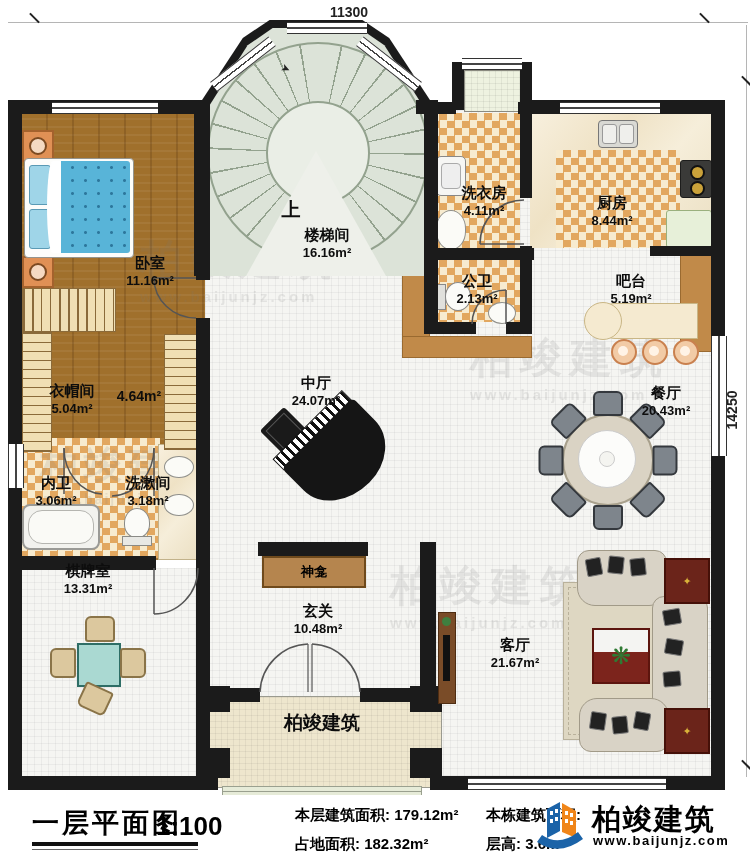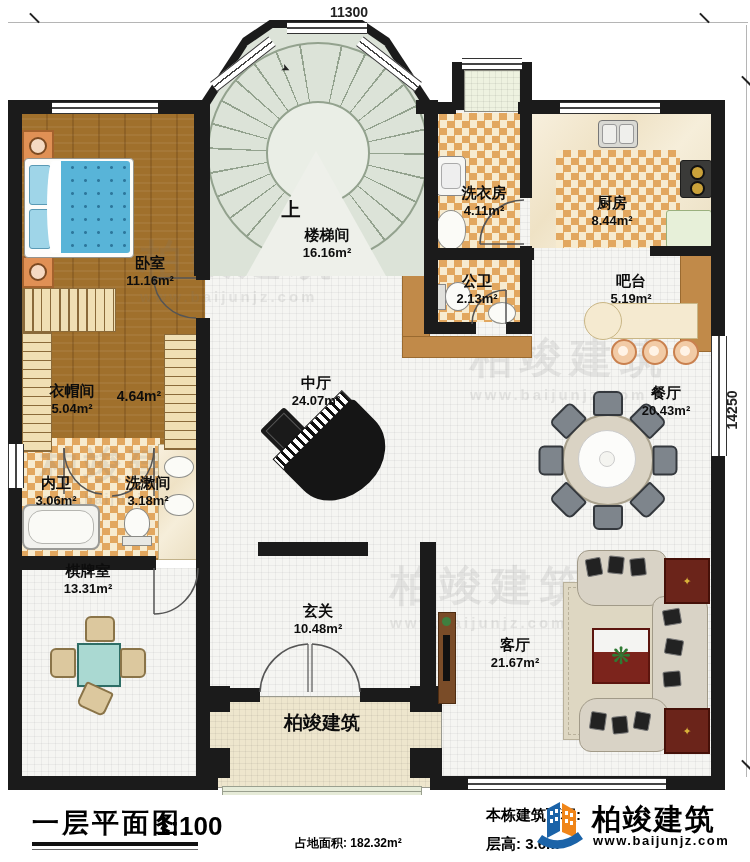--- a/index.html
+++ b/index.html
@@ -206,20 +206,23 @@
       <div style="position:absolute;left:4px;top:22px;width:7px;height:46px;background:#111"></div>
       <div style="position:absolute;left:3px;top:4px;width:9px;height:9px;border-radius:50%;background:#3f7f3f"></div>
     </div>
 
   <div class="abs" style="left:77px;top:643px;width:40px;height:40px;background:#aad9d2;border:2px solid #2e6e66;z-index:9"></div>
   <div class="gchair" style="left:85px;top:616px;transform:rotate(0deg)"></div>
   <div class="gchair" style="left:48px;top:650px;transform:rotate(270deg)"></div>
   <div class="gchair" style="left:118px;top:650px;transform:rotate(90deg)"></div>
   <div class="gchair" style="left:80px;top:686px;transform:rotate(205deg)"></div>
 
+  <div class="abs" style="left:262px;top:556px;width:100px;height:28px;background:#b5854e;border:2px solid #6f4a1c;z-index:9;display:flex;align-items:center;justify-content:center">
+      <span class="tb" style="position:static;font-size:13px">神龛</span>
+    </div>
 
   <div class="abs" style="left:266px;top:416px;width:40px;height:34px;background:#1a1a1a;border-radius:3px;transform:rotate(45deg);z-index:9">
       <div style="position:absolute;left:4px;top:4px;right:4px;bottom:4px;border:1px solid #555"></div>
     </div>
   <div class="abs" style="left:295px;top:405px;width:88px;height:100px;transform:rotate(45deg);z-index:9">
     <div style="position:absolute;left:0;top:2px;width:14px;height:96px;border:1px solid #111;background:repeating-linear-gradient(to bottom,#111 0 3px,#fff 3px 7px)"></div>
     <div style="position:absolute;left:13px;top:0;width:72px;height:100px;background:#151515;border-radius:6px 70% 70% 6px / 6px 60% 65% 6px"></div>
   </div>
 
   <svg class="doorsvg" style="left:152px;top:276px" width="46" height="44">
@@ -297,21 +300,22 @@
   <div class="dimline" style="left:746px;top:25px;width:1px;height:752px"></div>
   <div class="tick" style="left:740px;top:80px"></div>
   <div class="tick" style="left:740px;top:764px"></div>
   <div class="dimtxt" style="left:702px;top:402px;width:60px;text-align:center;transform:rotate(-90deg)">14250</div>
 
   <div class="abs" style="left:0;top:795px;width:750px;height:67px;background:#fff;z-index:40">
     <div class="tb" style="left:32px;top:10px;font-size:27px;letter-spacing:3px">一层平面图</div>
     <div class="tb" style="left:156px;top:16px;font-size:26px">1:100</div>
     <div class="abs" style="left:32px;top:47px;width:166px;height:4px;background:#111"></div>
     <div class="abs" style="left:32px;top:54px;width:166px;height:1px;background:#666"></div>
-    <div class="tb" style="left:295px;top:40px;font-size:12px">占地面积: 182.32m²</div>
+    <div class="tb" style="left:295px;top:11px;font-size:15px">本层建筑面积: 179.12m²</div>
+    <div class="tb" style="left:295px;top:40px;font-size:15px">占地面积: 182.32m²</div>
     <div class="tb" style="left:486px;top:11px;font-size:15px">本栋建筑面积:</div>
     <div class="tb" style="left:486px;top:40px;font-size:15px">层高: 3.6m</div>
     <svg class="abs" style="left:531px;top:2px;z-index:41" width="58" height="60" viewBox="0 0 58 60">
       <path d="M16 12 L29 5 L29 34 L16 41 Z" fill="#1b63a8"></path>
       <path d="M31 6 L45 14 L45 41 L31 35 Z" fill="#f08519"></path>
       <path d="M6 45 Q28 60 52 42 L47 35 Q28 50 11 38 Z" fill="#1b63a8"></path>
       <rect x="19" y="14" width="3" height="4" fill="#fff"></rect>
         <rect x="24" y="12" width="3" height="4" fill="#fff"></rect>
       <rect x="19" y="22" width="3" height="4" fill="#fff"></rect>
         <rect x="24" y="20" width="3" height="4" fill="#fff"></rect>

